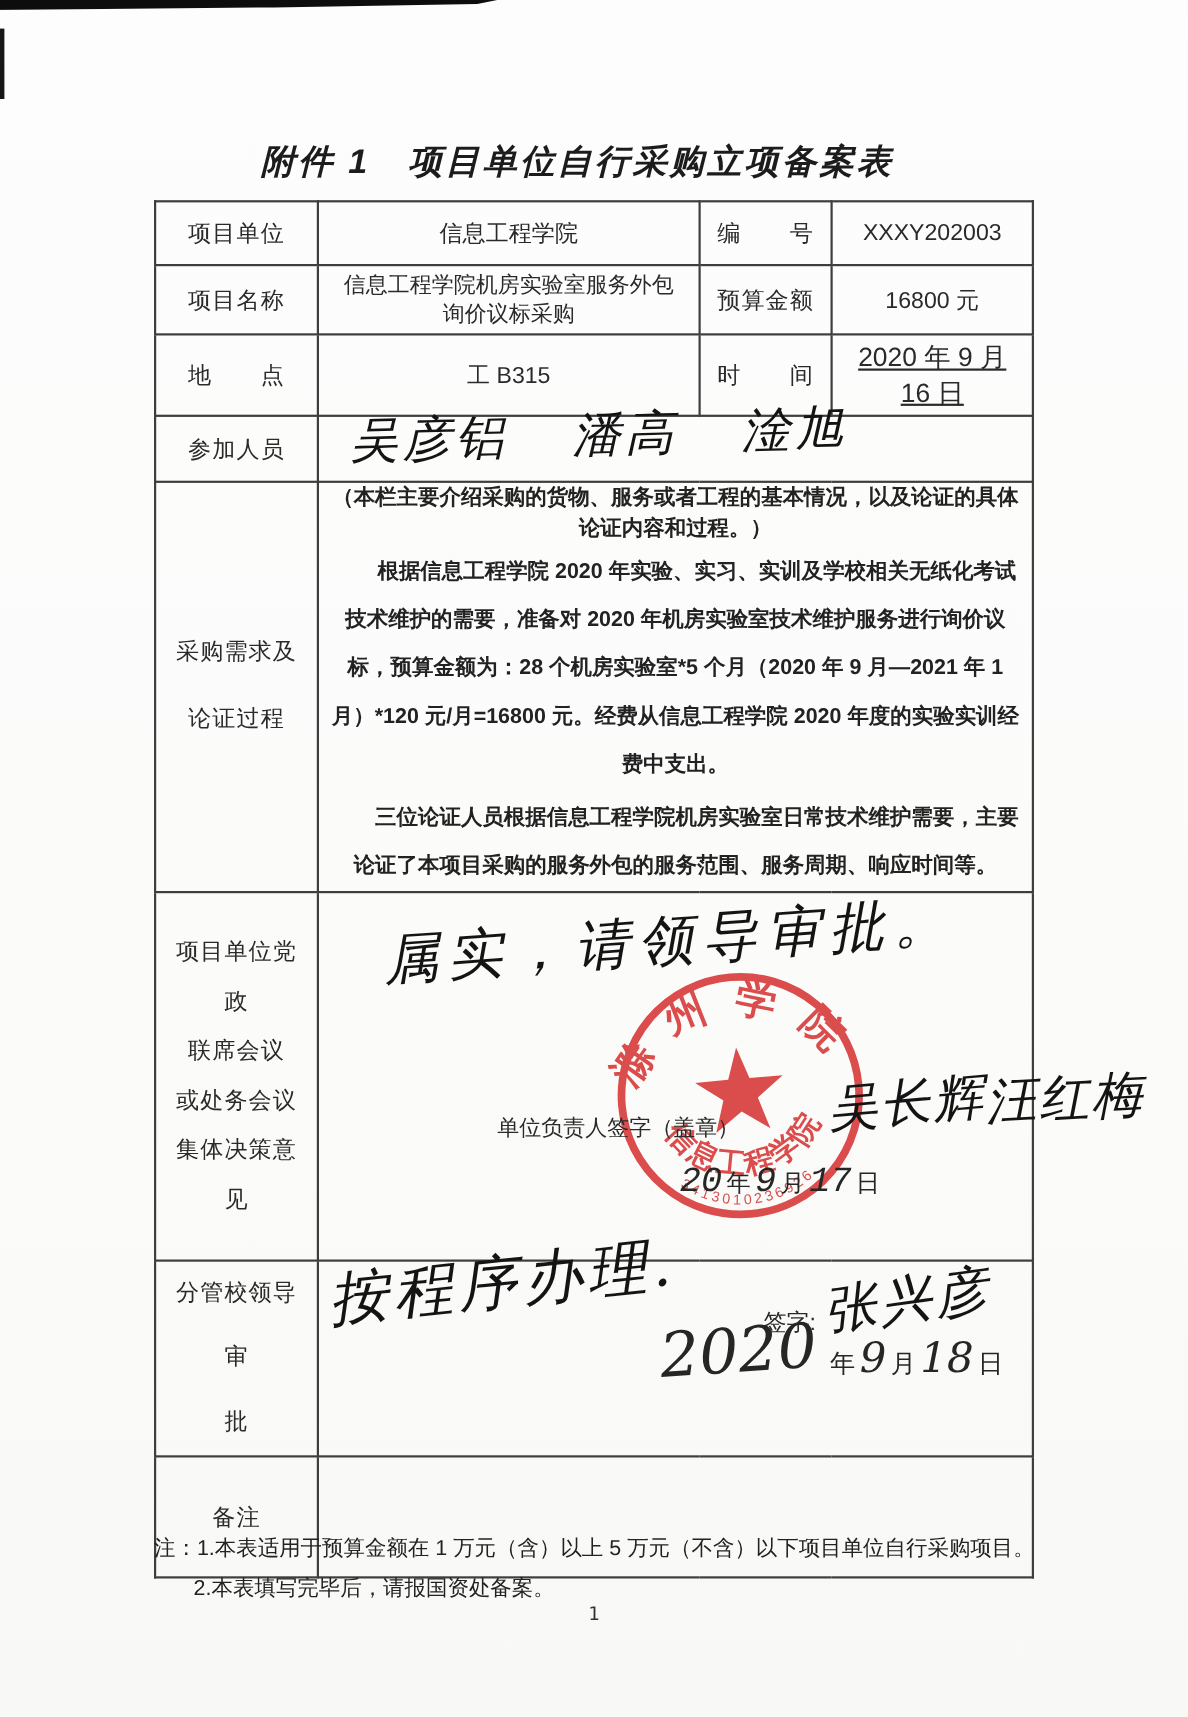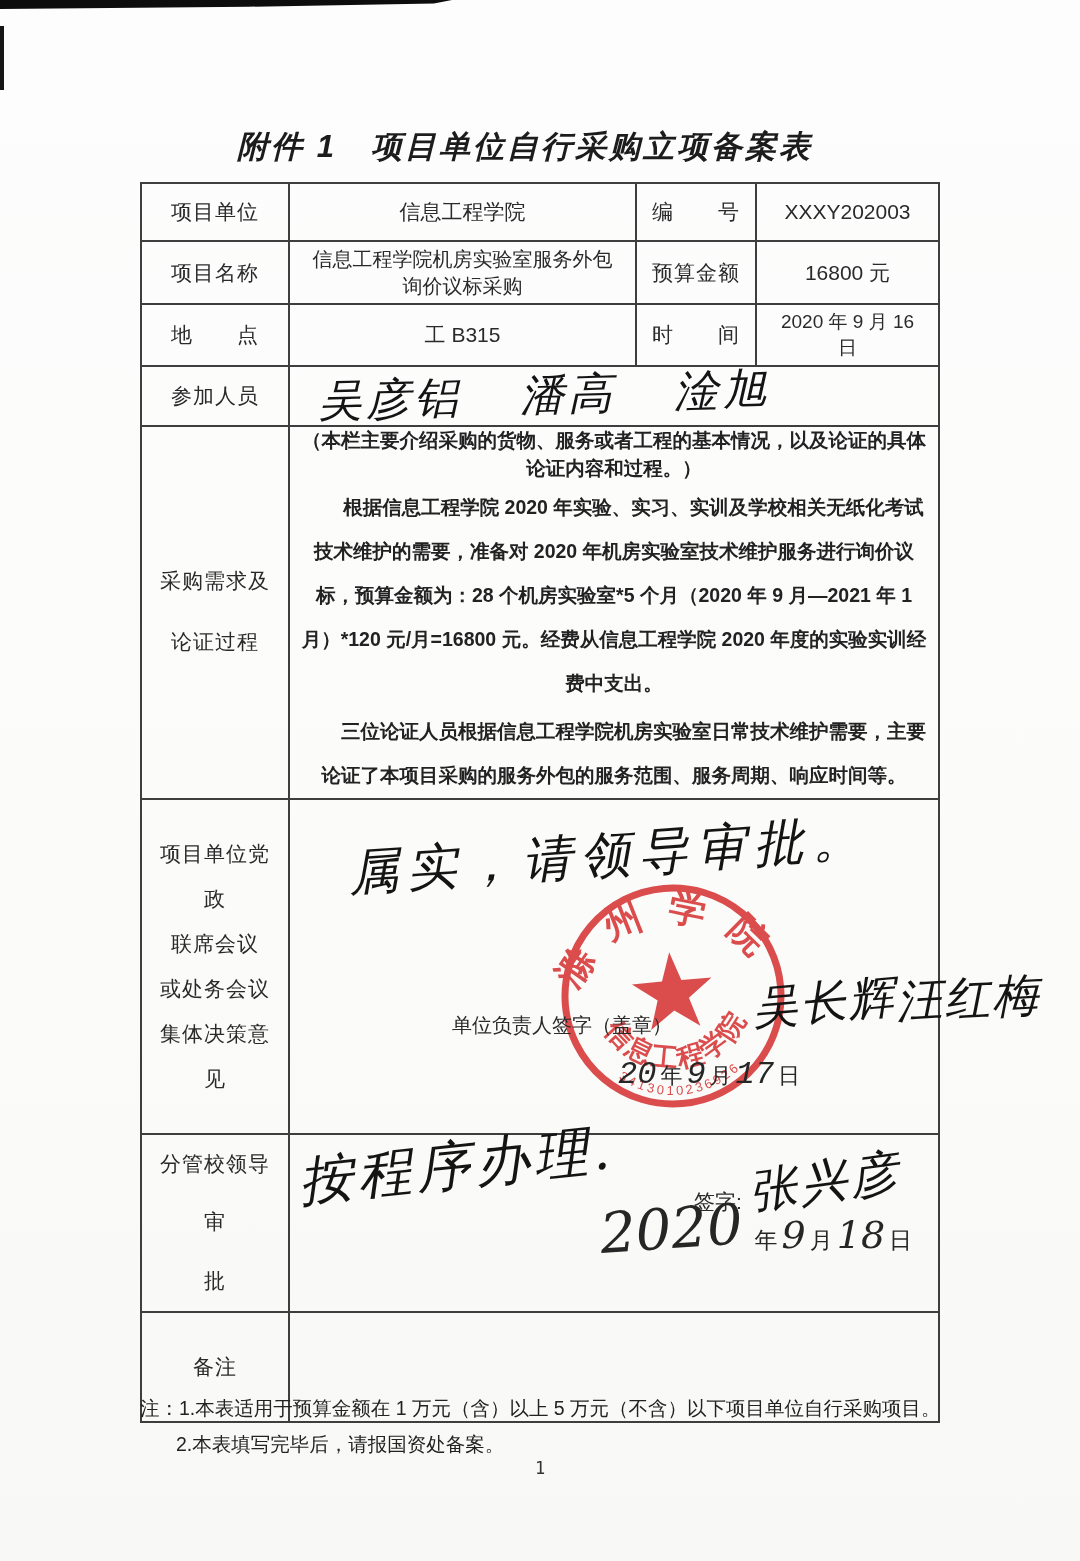--- a/index.html
+++ b/index.html
@@ -108,21 +108,21 @@
       <td class="lbl">项目名称</td>
       <td class="val prewrap" style="font-size:20px; line-height:1.35;">信息工程学院机房实验室服务外包
 询价议标采购</td>
       <td class="lbl">预算金额</td>
       <td class="val">16800 元</td>
     </tr>
     <tr style="height:44px">
       <td class="lbl prewrap">地　　点</td>
       <td class="val">工 B315</td>
       <td class="lbl prewrap">时　　间</td>
-      <td class="val" style="font-size:19px; padding:4px 18px;">2020 年 9 月 16 日</td>
+      <td class="val" style="font-size:24px; padding:4px 18px;text-decoration:underline;">2020 年 9 月 16 日</td>
     </tr>
     <tr style="height:60px">
       <td class="lbl">参加人员</td>
       <td colspan="3"></td>
     </tr>
     <tr style="height:345px">
       <td class="lbl row5-label prewrap">采购需求及
 论证过程</td>
       <td colspan="3" class="content-cell">
         <p class="note-text">（本栏主要介绍采购的货物、服务或者工程的基本情况，以及论证的具体论证内容和过程。）</p>

